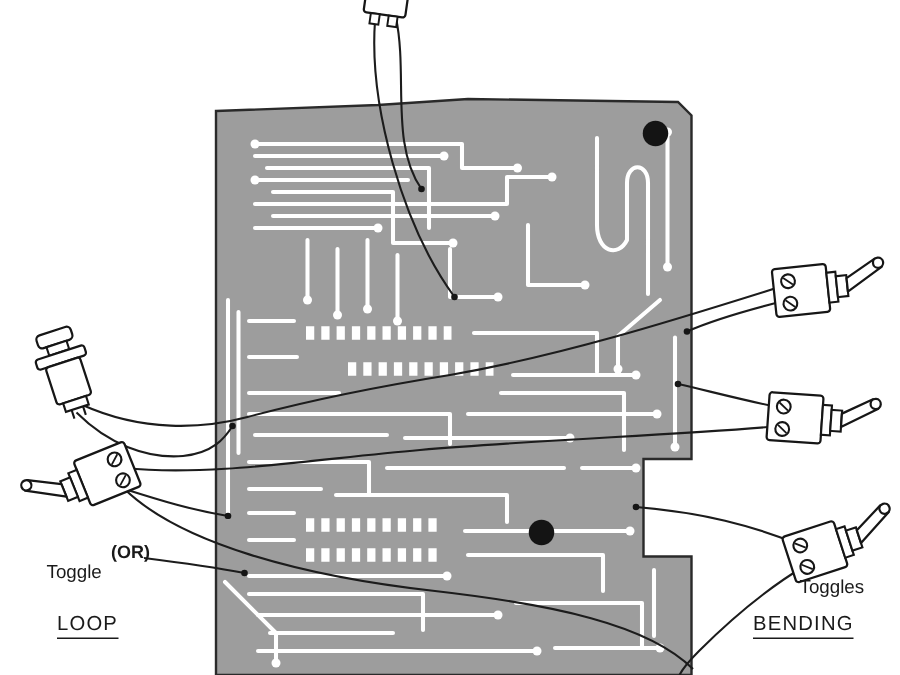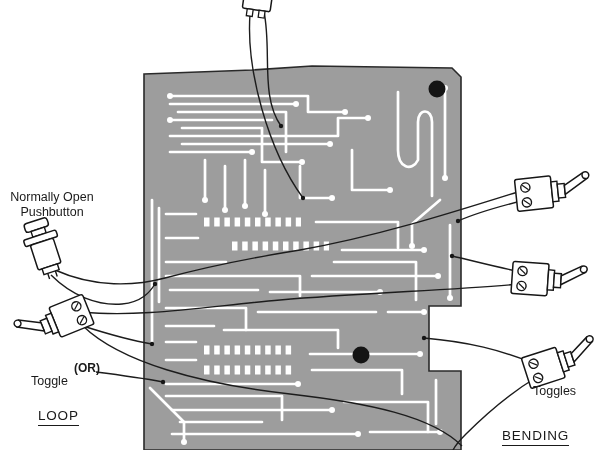--- a/index.html
+++ b/index.html
@@ -170,32 +170,28 @@
       <line x1="4" y1="18" x2="4" y2="24" stroke="#161616" stroke-width="1.4"></line>
     </g>
 
     <use href="#toggle-shape" transform="translate(66,318) scale(-1,1) rotate(22)"></use>
 
     <use href="#toggle-shape" transform="translate(540,193) rotate(-6)"></use>
     <use href="#toggle-shape" transform="translate(536,279) rotate(4)"></use>
     <use href="#toggle-shape" transform="translate(549,366) rotate(-18)"></use>
   </svg>
 
-  <div class="lbl lbl-2line" style="left:2px;top:190px;width:100px;">
-    <div>Normally Open</div>
-    <div>Pushbutton</div>
-  </div>
 
   <div class="lbl lbl-plain" style="left:31px;top:374px;">Toggle</div>
 
   <div class="lbl lbl-small" style="left:74px;top:361px;">(OR)</div>
 
   <div class="lbl lbl-section" style="left:38px;top:408px;">
     <span>LOOP</span>
   </div>
 
   <div class="lbl lbl-plain" style="left:533px;top:384px;">Toggles</div>
 
-  <div class="lbl lbl-section" style="left:502px;top:428px;">
+  <div class="lbl lbl-section" style="left:502px;top:408px;">
     <span>BENDING</span>
   </div>
 
 </div>
 
 </body></html>

